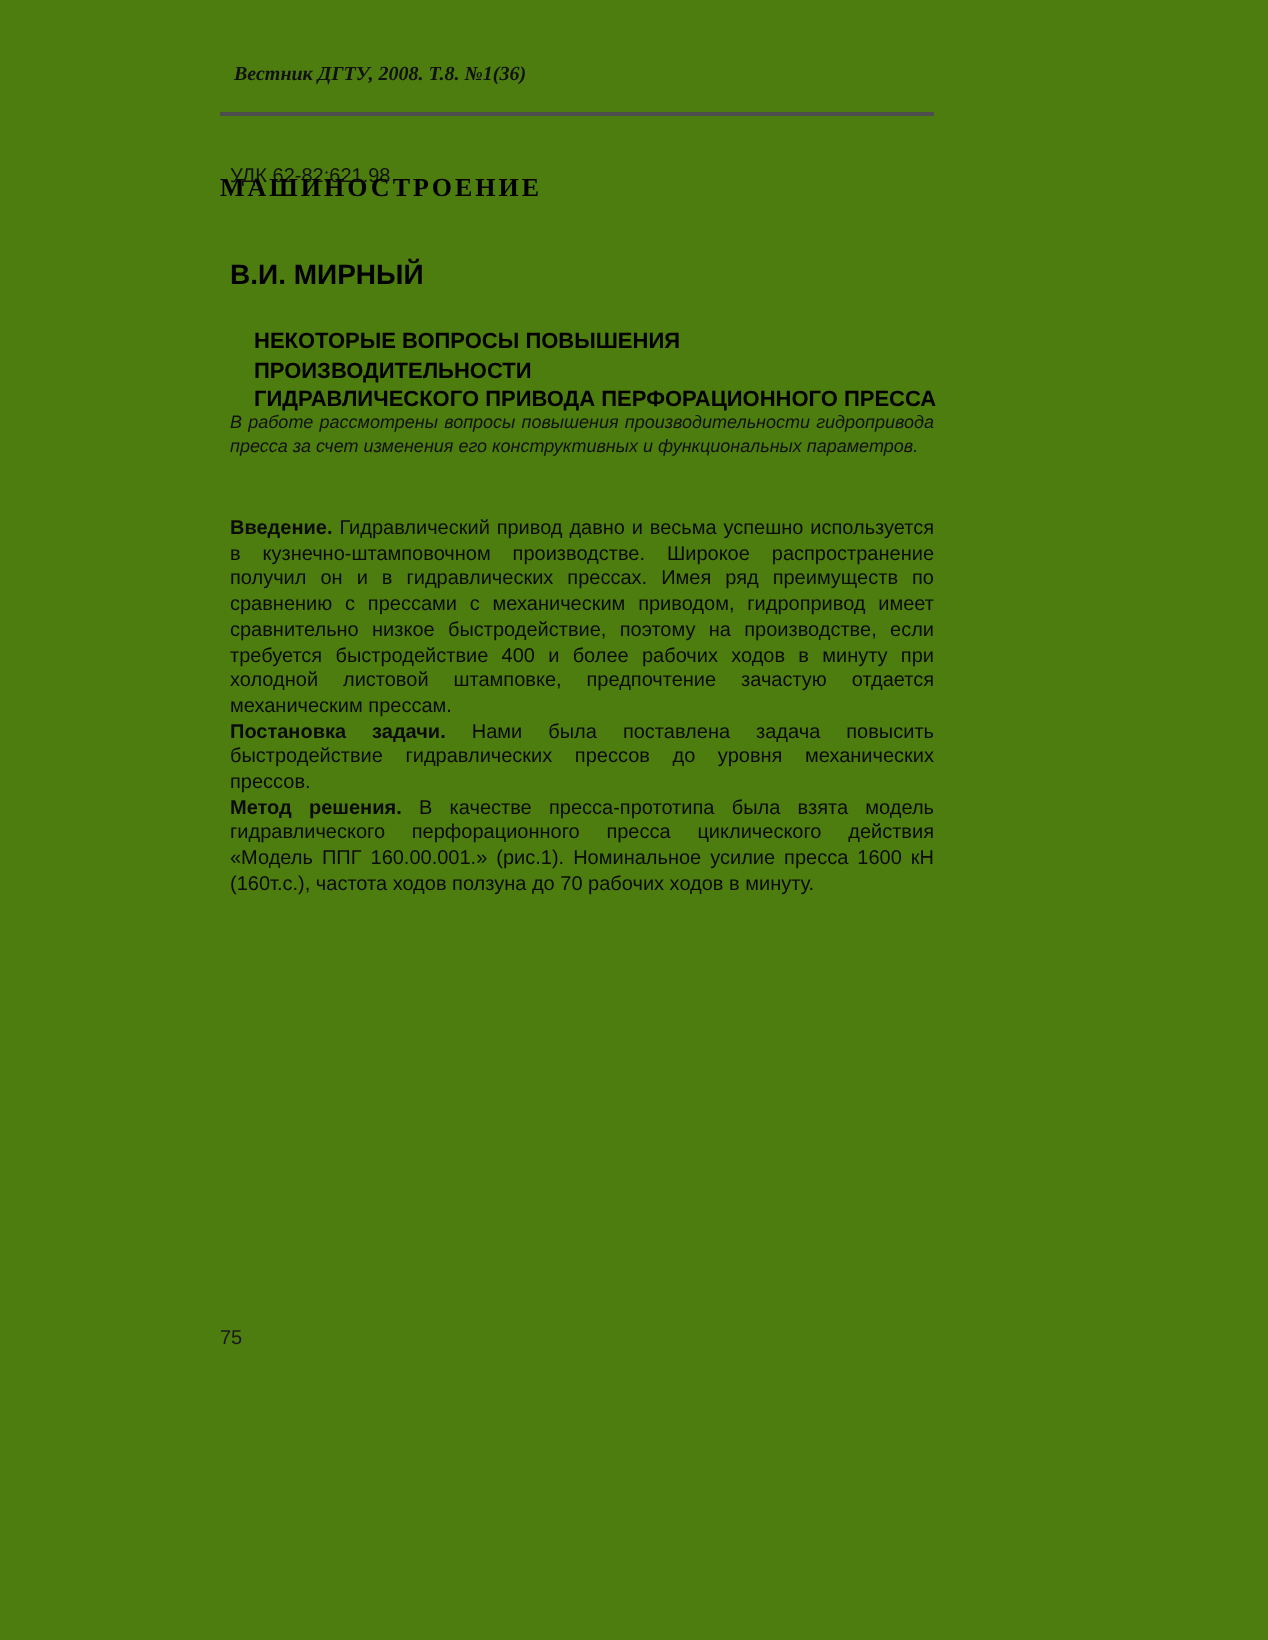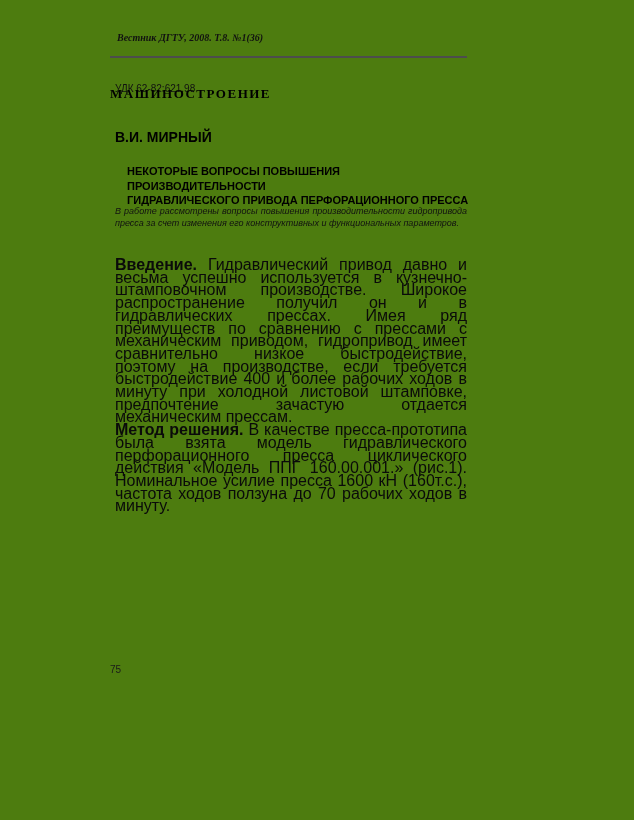--- a/index.html
+++ b/index.html
@@ -95,21 +95,21 @@
     margin: 0;
   }
   .kw-label {
     font-weight: bold;
   }
   .body-text {
     position: absolute;
     left: 115px;
     top: 259px;
     width: 352px;
-    font-size: 16px;
+    font-size: 10px;
     line-height: 12.7px;
     text-align: justify;
     color: #0a0a0a;
   }
   .body-text p {
     margin: 0;
   }
   .body-text b {
     font-weight: bold;
   }
@@ -143,18 +143,19 @@
     <div>НЕКОТОРЫЕ ВОПРОСЫ ПОВЫШЕНИЯ ПРОИЗВОДИТЕЛЬНОСТИ</div>
     <div>ГИДРАВЛИЧЕСКОГО ПРИВОДА ПЕРФОРАЦИОННОГО ПРЕССА</div>
   </h2>
 
   <div class="abstract-block">
     <p>В работе рассмотрены вопросы повышения производительности гидропривода пресса за счет изменения его конструктивных и функциональных параметров.</p>
   </div>
 
   <div class="body-text">
     <p><b>Введение.</b> <span>Гидравлический привод давно и весьма успешно используется в кузнечно-штамповочном производстве. Широкое распространение получил он и в гидравлических прессах. Имея ряд преимуществ по сравнению с прессами с механическим приводом, гидропривод имеет сравнительно низкое быстродействие, поэтому на производстве, если требуется быстродействие 400 и более рабочих ходов в минуту при холодной листовой штамповке, предпочтение зачастую отдается механическим прессам.</span></p>
+    <p><b>Постановка задачи.</b> <span>Нами была поставлена задача повысить быстродействие гидравлических прессов до уровня механических прессов.</span></p>
     <p><b>Метод решения.</b> <span>В качестве пресса-прототипа была взята модель гидравлического перфорационного пресса циклического действия «Модель ППГ 160.00.001.» (рис.1). Номинальное усилие пресса 1600 кН (160т.с.), частота ходов ползуна до 70 рабочих ходов в минуту.</span></p>
   </div>
 
   <div class="page-number">75</div>
 
 </div>
 
 </body></html>

